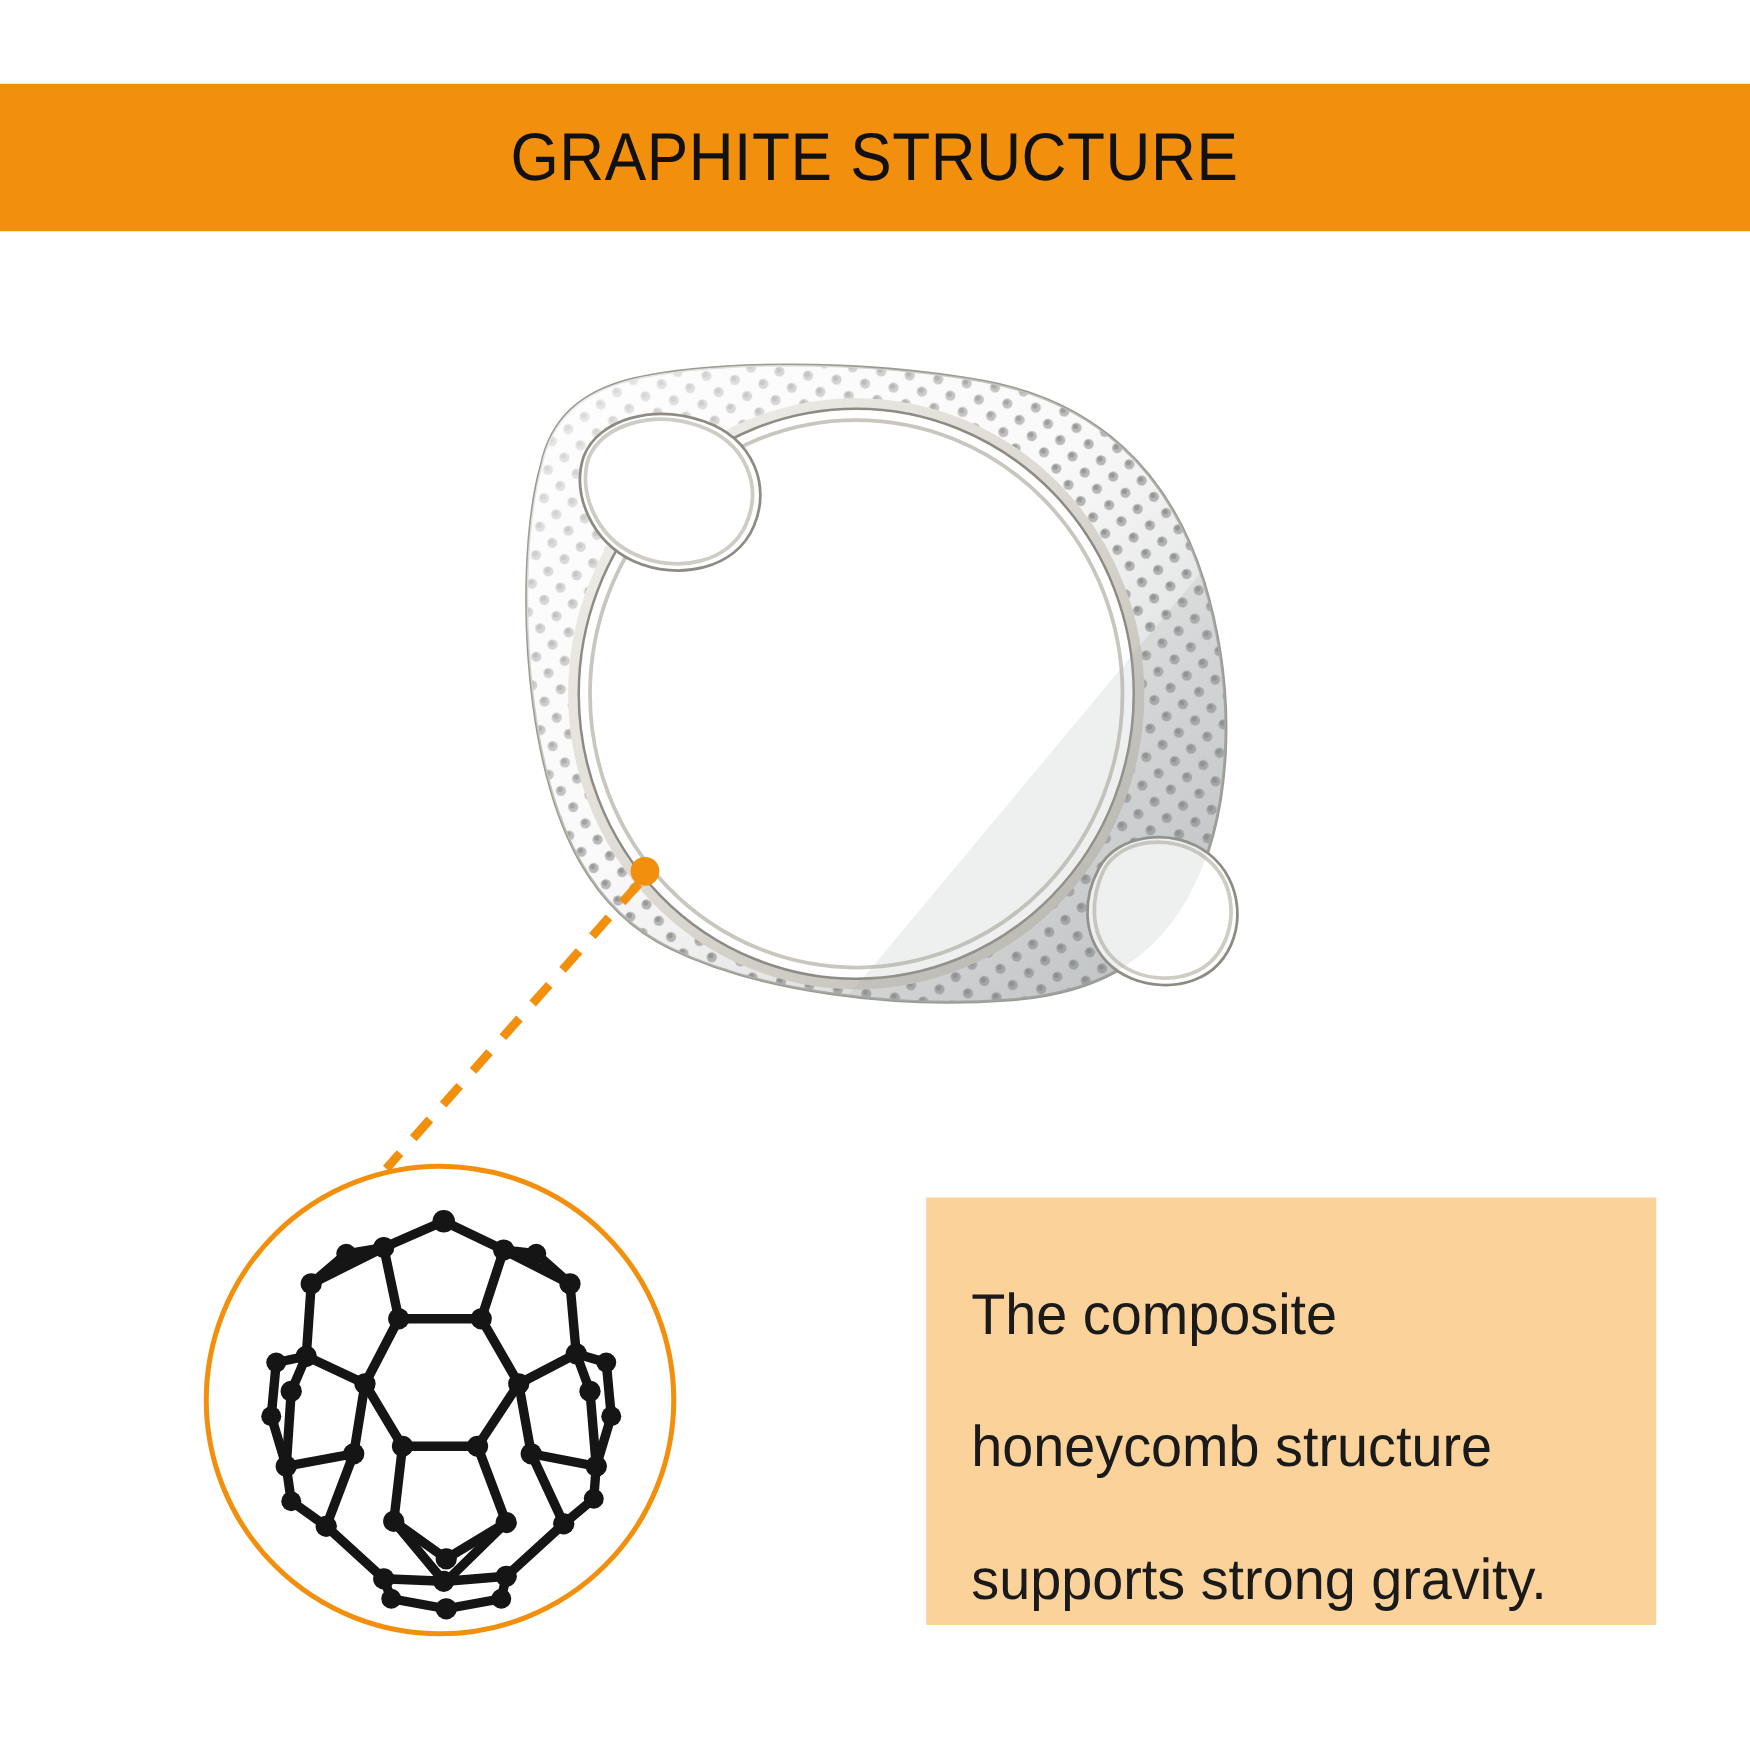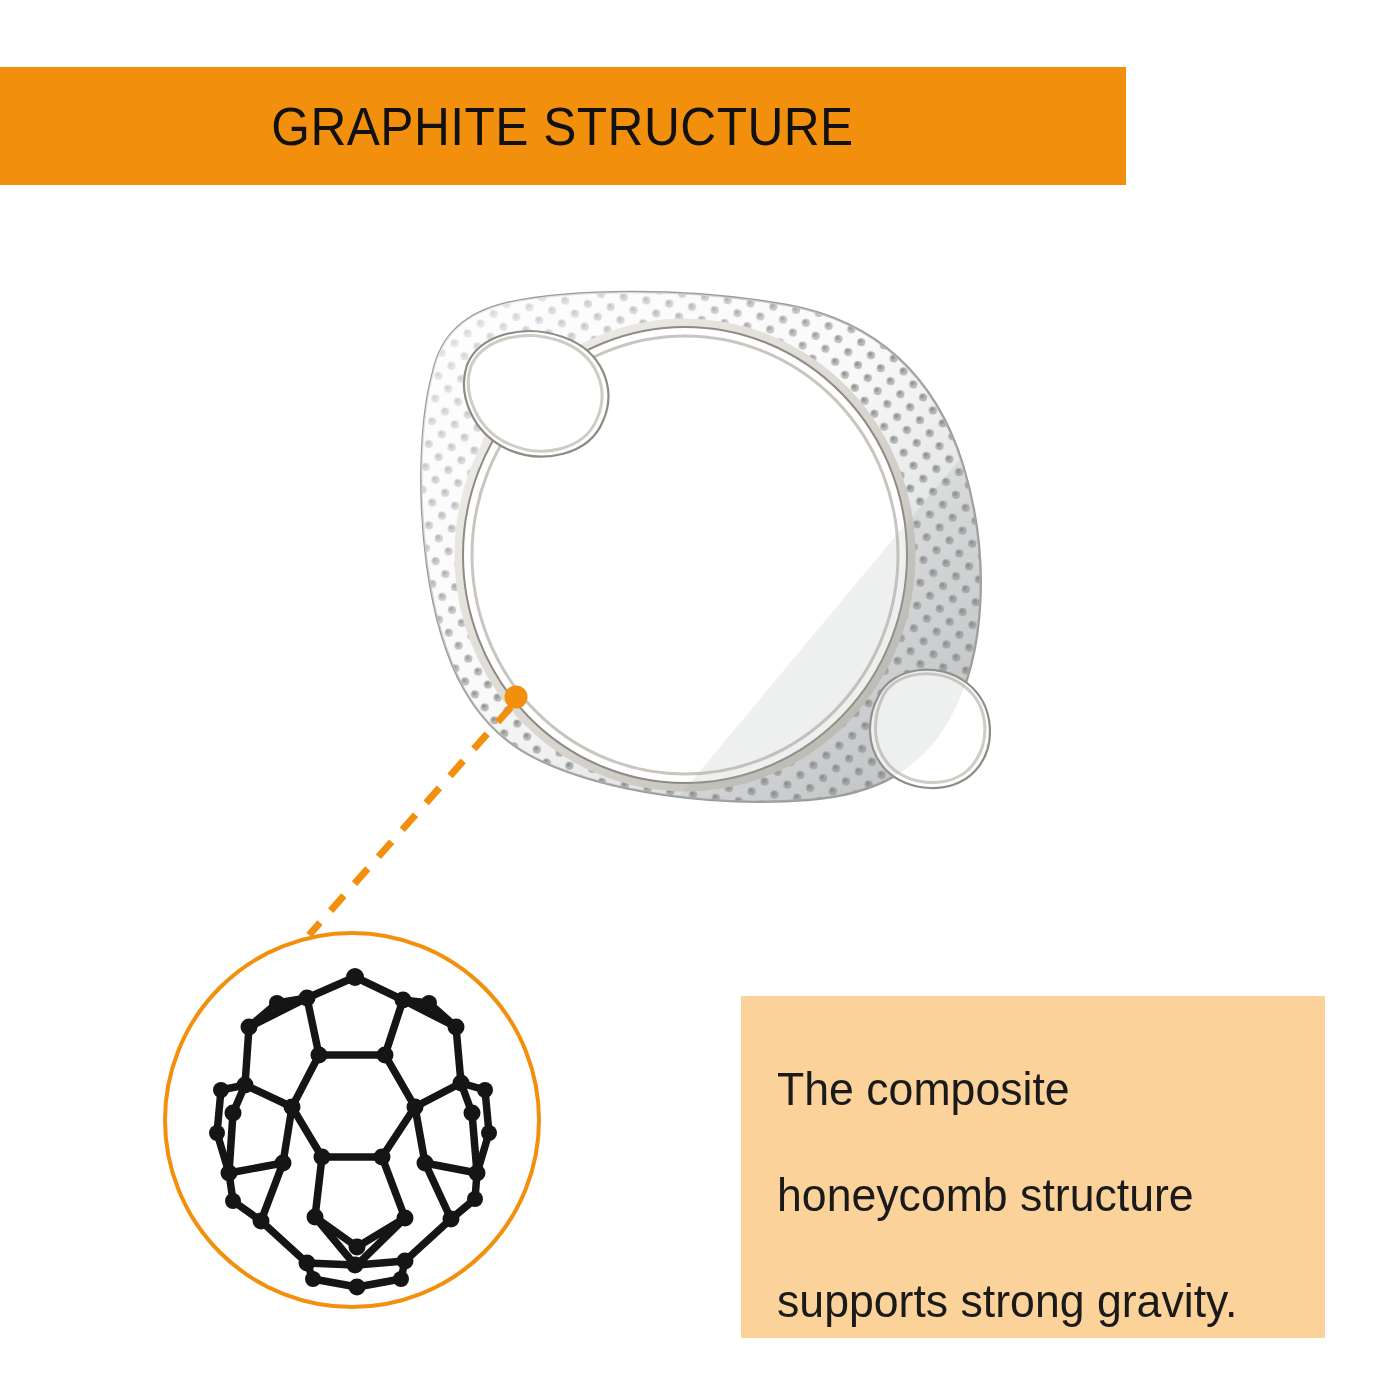--- a/index.html
+++ b/index.html
@@ -14,21 +14,21 @@
     background: #ffffff;
     overflow: hidden;
     font-family: "Liberation Sans", sans-serif;
   }
 
   
   #header-banner {
     position: absolute;
     left: 0;
     top: 67px;
-    width: 1126px;
+    width: 1400px;
     height: 118px;
     background: #F2900D;
     display: flex;
     align-items: center;
     justify-content: center;
   }
   #header-title {
     font-family: "Liberation Sans Narrow", "Liberation Sans", sans-serif;
     font-size: 54px;
     font-weight: 400;
@@ -69,21 +69,21 @@
     box-sizing: border-box;
     background: #ffffff;
     overflow: hidden;
   }
   #molecule-svg { display: block; width: 370px; height: 370px; }
 
   
   #description-card {
     position: absolute;
     left: 741px;
-    top: 996px;
+    top: 958px;
     width: 584px;
     height: 342px;
     background: #FBD29A;
     box-sizing: border-box;
     padding: 40px 38px 0 36px;
   }
   .desc-line {
     font-family: "Liberation Sans Narrow", "Liberation Sans", sans-serif;
     font-size: 46px;
     line-height: 106px;

